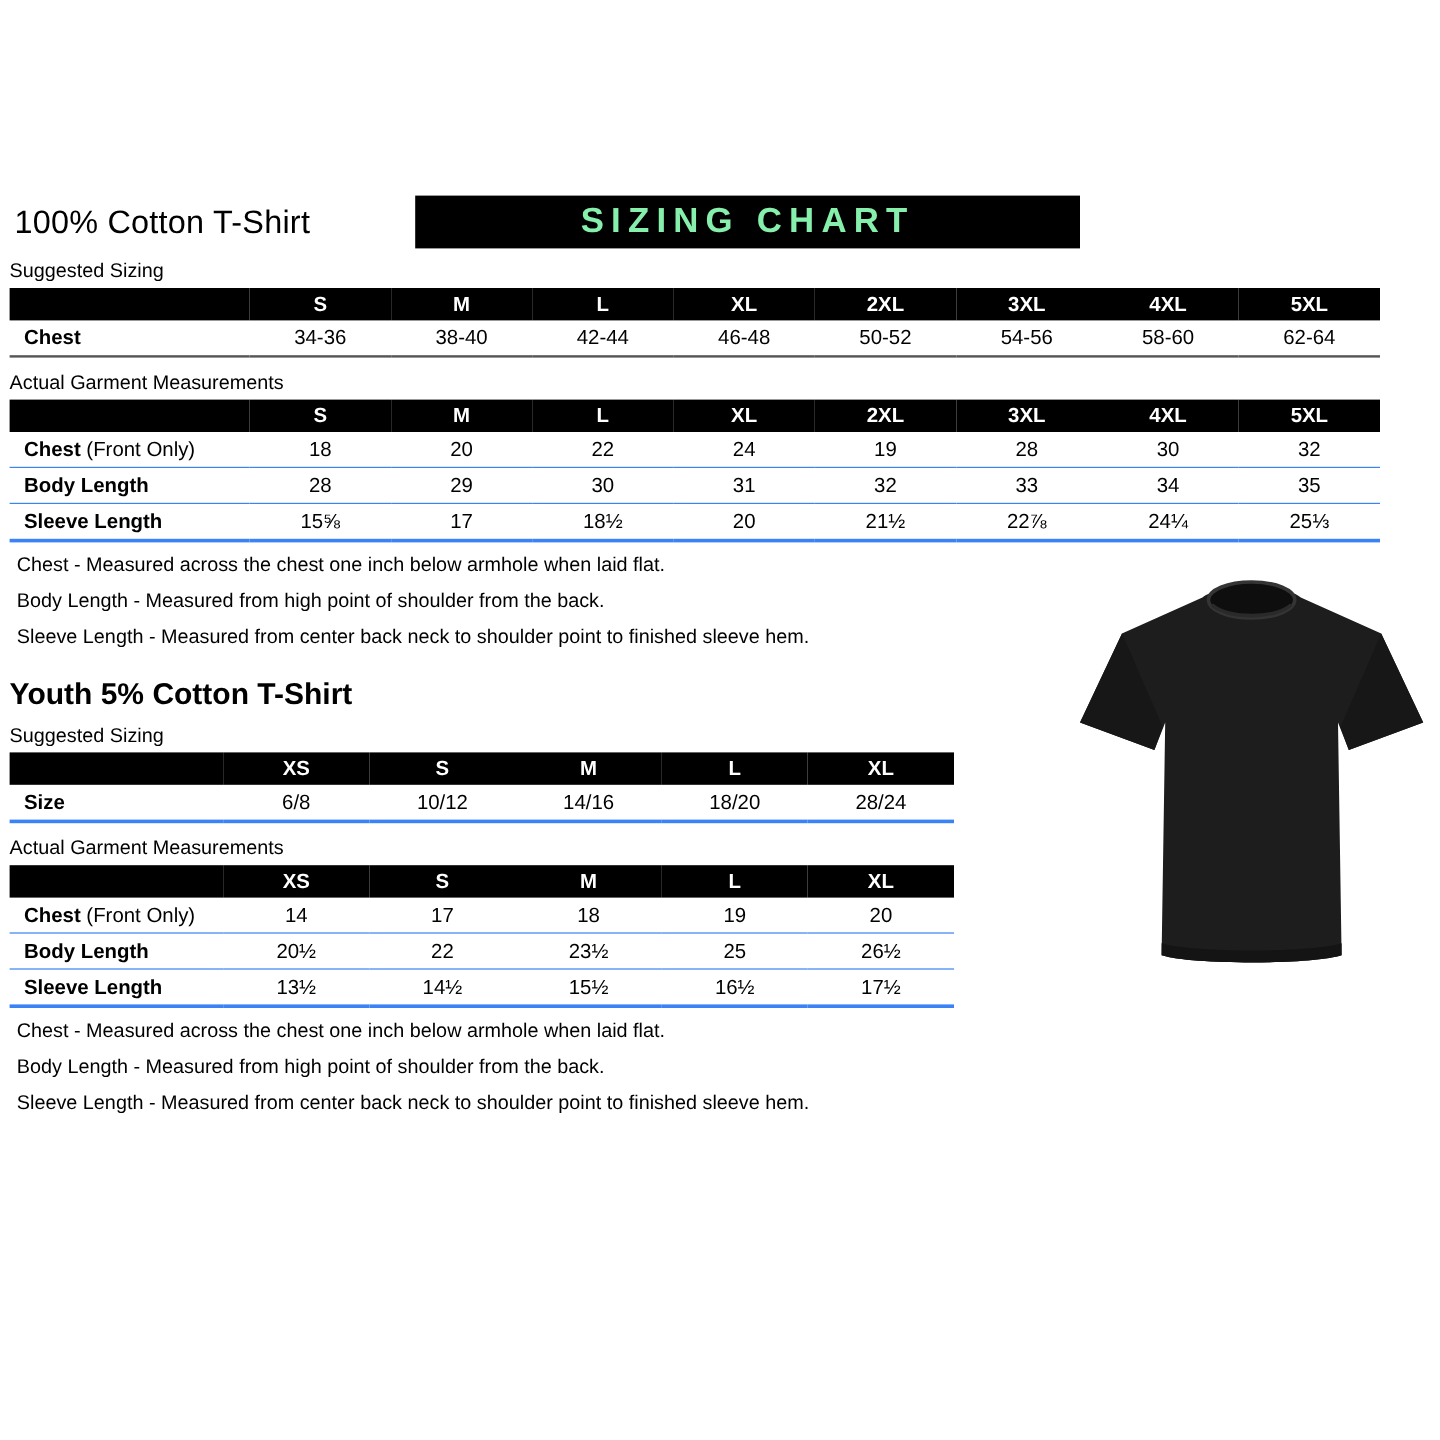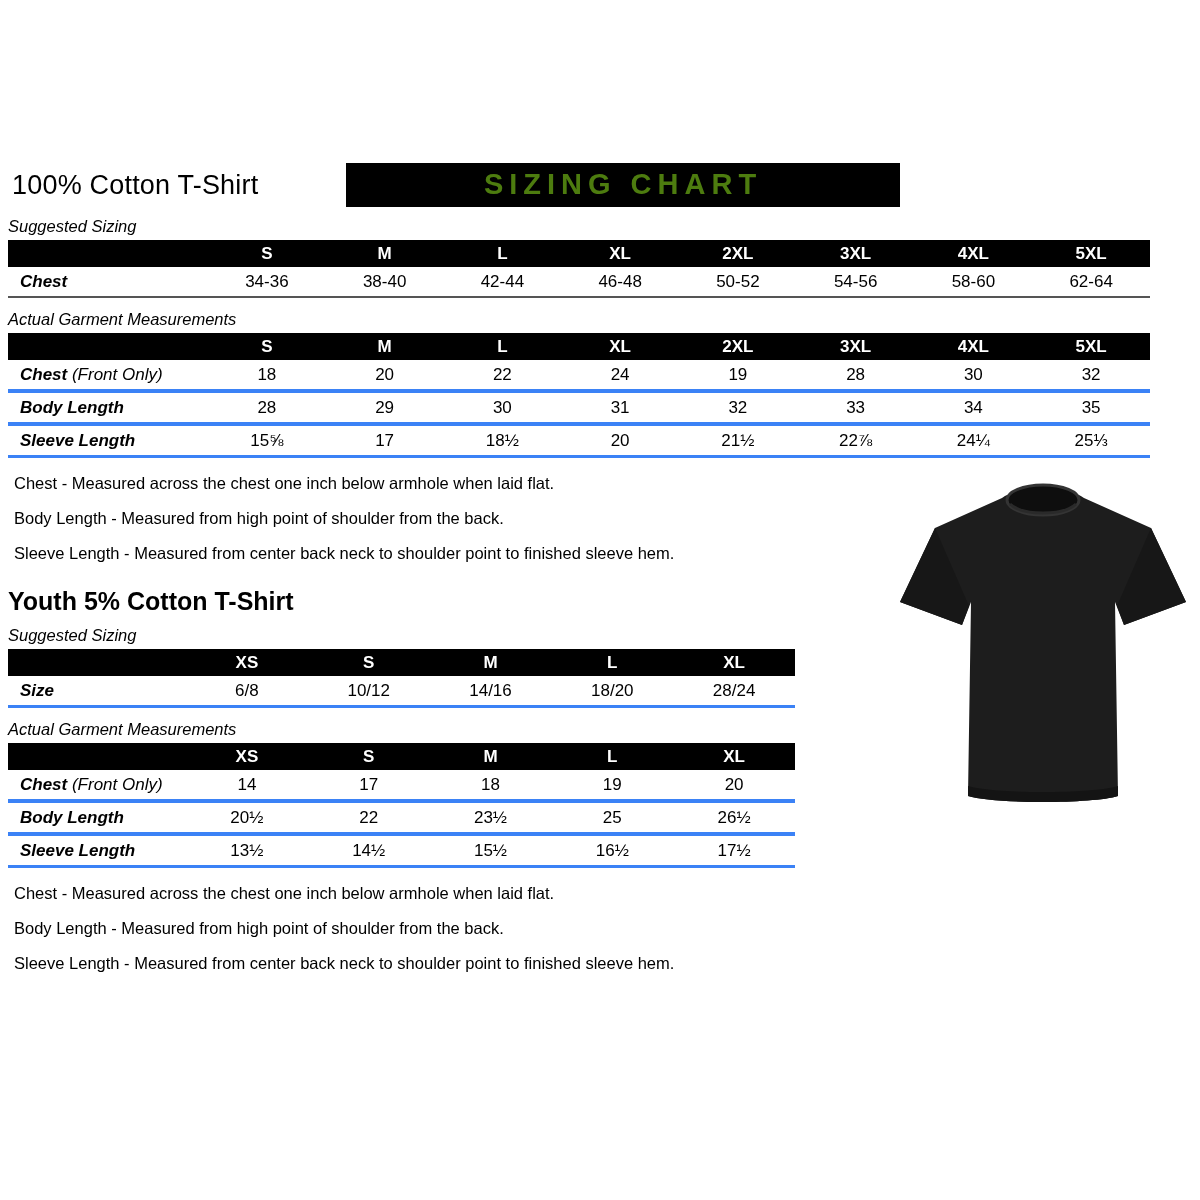--- a/index.html
+++ b/index.html
@@ -23,31 +23,30 @@
   }
   .main-title {
     width: 334px;
     font-size: 27px;
     font-weight: 400;
     letter-spacing: 0.2px;
   }
   .banner {
     width: 554px;
     background: #000;
-    color: #4d7c0f;
+    color: #86efac;
     text-align: center;
     font-weight: bold;
     font-size: 29px;
     letter-spacing: 6px;
     padding: 5px 0 6px 0;
   }
   .section-label {
     font-size: 16.5px;
     margin: 10px 0 4px 8px;
-    font-style: italic;
   }
   .section-label.tight { margin-top: 12px; }
   table.size-table {
     border-collapse: collapse;
     table-layout: fixed;
     margin-left: 8px;
   }
   table.adult { width: 1142px; }
   table.youth { width: 787px; }
   table.size-table thead th {
@@ -57,39 +56,38 @@
     font-size: 17px;
     height: 27px;
     text-align: center;
     padding: 0;
   }
   table.size-table tbody td {
     font-size: 17px;
     text-align: center;
     height: 29px;
     padding: 0;
-    border-bottom: 4px solid #3b82f6;
+    border-bottom: 1px solid #3b82f6;
   }
   table.size-table tbody tr:last-child td {
     border-bottom: 3px solid #3b82f6;
   }
   table.size-table.thin-bottom tbody tr:last-child td {
     border-bottom: 2px solid #555;
   }
   td.row-label {
     text-align: left !important;
     font-weight: bold;
     padding-left: 12px !important;
-    font-style: italic;
   }
   td.row-label .suffix { font-weight: normal; }
   .notes { margin: 10px 0 0 14px; }
   .notes p {
     font-size: 16.5px;
-    margin: 16px 0 11px 0;
+    margin: 0 0 11px 0;
   }
   .youth-title {
     font-size: 25px;
     font-weight: bold;
     margin: 24px 0 0 8px;
   }
   .tshirt-wrap {
     position: absolute;
     top: 478px;
     left: 898px;

